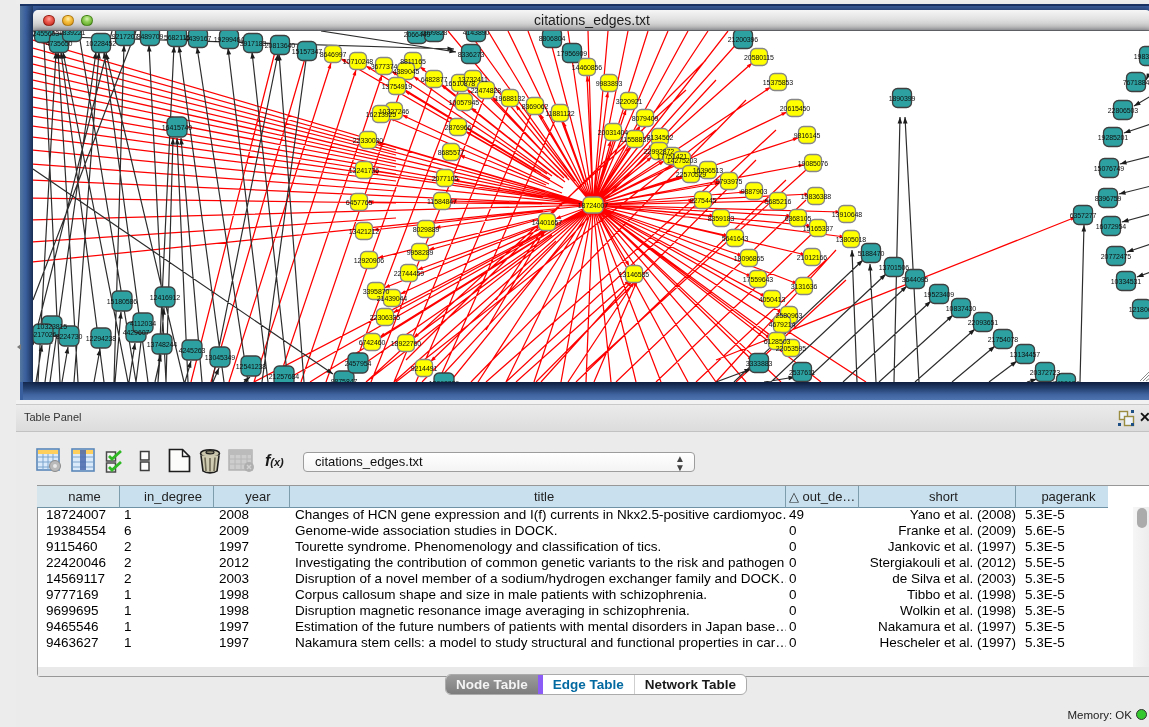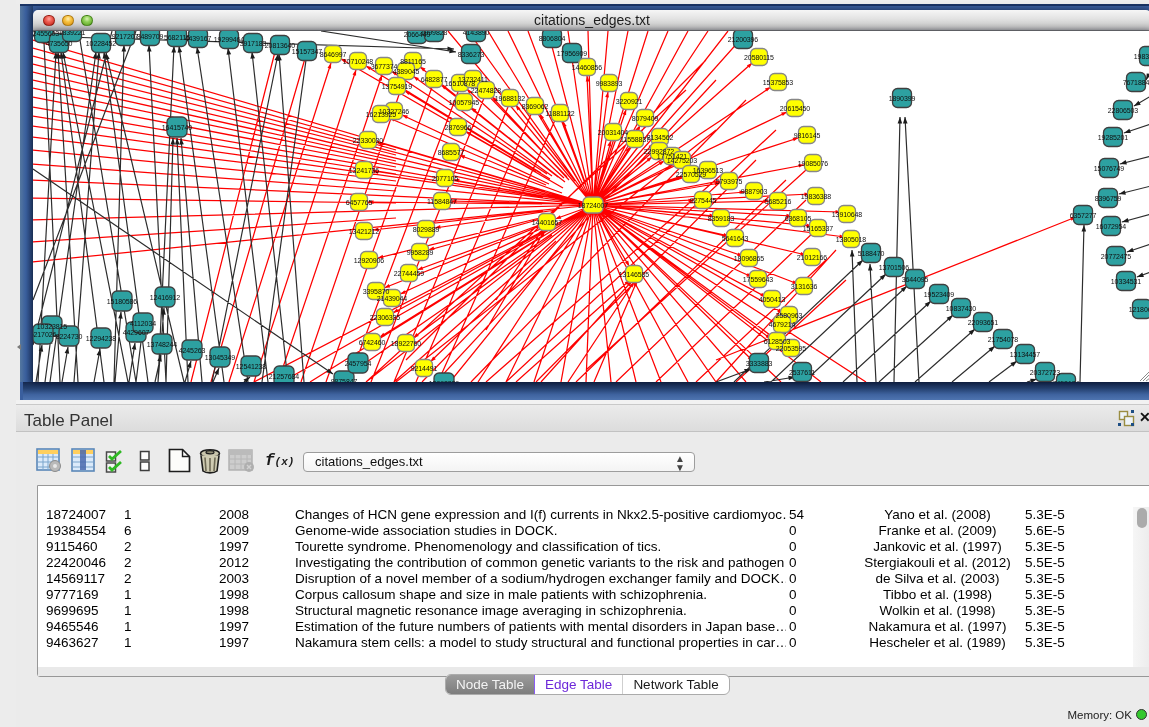--- a/index.html
+++ b/index.html
@@ -23,57 +23,57 @@
 #wtitle{left:0;top:2px;width:1118px;text-align:center;font-size:14px;color:#1e1e1e}
 .tl{width:11.5px;height:11.5px;border-radius:50%;top:4.6px}
 #tlr{left:10.2px;background:radial-gradient(circle at 50% 32%,#ffa49c 0,#ee6156 38%,#d73c30 72%,#ab1d14 100%);border:.5px solid rgba(100,10,0,.55)}
 #tly{left:29.2px;background:radial-gradient(circle at 50% 32%,#ffeeb0 0,#f7c341 40%,#e8a423 75%,#bb820e 100%);border:.5px solid rgba(130,85,0,.55)}
 #tlg{left:48.2px;background:radial-gradient(circle at 50% 32%,#d8f2ae 0,#8fd058 40%,#6eb434 75%,#4a8a1a 100%);border:.5px solid rgba(35,90,0,.55)}
 #canvas{left:17px;top:31px;width:1118px;height:351px;background:#fff;overflow:hidden;box-shadow:0 0 7px rgba(0,5,25,.6)}
 
 
 #belowblue{left:0;top:400px;width:1142px;height:4px;background:#f2f2f2}
 #tpbar{left:0;top:404px;width:1142px;height:28px;background:linear-gradient(180deg,#ebebeb 0,#dcdcdc 100%);border-top:1px solid #c9c9c9;border-bottom:1px solid #c2c2c2}
-#tptitle{left:8px;top:411px;font-size:17px;color:#333}
+#tptitle{left:8px;top:411px;font-size:11px;color:#333}
 #tpx{left:1123px;top:409px;font-size:14px;font-weight:bold;color:#111}
 #panelbg{left:0;top:432px;width:1142px;height:295px;background:#ebebeb}
 #combo{left:287px;top:452px;width:392px;height:20px;background:linear-gradient(180deg,#ffffff 0,#f4f4f4 100%);border:1px solid #9d9d9d;border-radius:4px;font-size:13px;color:#111;line-height:18px;padding-left:11px}
 #combo .updn{position:absolute;right:9px;top:1px;font-size:10px;color:#444;line-height:9px}
-#fx{left:249px;top:452px;font-family:Liberation Mono, monospace;font-style:italic;font-weight:bold;font-size:16px;color:#1a1a1a}
+#fx{left:249px;top:452px;font-family:Liberation Sans, sans-serif;font-style:italic;font-weight:bold;font-size:16px;color:#1a1a1a}
 #fx small{font-size:11px;font-weight:bold}
 
 #tablebox{left:21px;top:485px;width:1115px;height:192px;background:#fff;border:1px solid #979797;border-radius:0 0 3px 3px}
 #thead{left:21px;top:485px;width:1079px;height:22px;display:flex;font-size:13px;color:#222;border-top:1px solid #979797}
 #thead span{text-indent:13px;background:#c9e1ef;border-right:1px solid #7e9dac;border-bottom:1px solid #6f93a4;height:22px;line-height:21px;text-align:center;display:inline-block}
 #thead .h0{width:83px;background:#d6e4ec}
 #thead .h1{width:94px}
 #thead .h2{width:76px}
 #thead .h3{width:496px}
 #thead .h4{width:73px;text-align:left;padding-left:3px;text-indent:0}
 #thead .h5{width:157px}
 #thead .h6{width:92px;border-right:none}
 #tbody{left:22px;top:507px;width:1096px;height:160px;font-size:13.5px;color:#000;overflow:hidden}
 .tr{height:16px;line-height:16px;white-space:nowrap}
 .tr span{display:inline-block;vertical-align:top;overflow:hidden;height:16px}
 .c0{width:82px;padding-left:8px}
 .c1{width:94px;padding-left:4px}
 .c2{width:76px;padding-left:5px}
 .c3{width:496px;padding-left:5px}
 .c4{width:73px;padding-left:3px}
-.c5{width:157px;text-align:center}
+.c5{width:157px;text-align:right}
 .c6{width:93px;padding-left:9px}
 #sbtrack{left:1117px;top:507px;width:17px;height:160px;background:linear-gradient(90deg,#f6f6f6,#ececec)}
 #sbthumb{left:1121px;top:508px;width:10px;height:20px;background:#ababab;border-radius:5px}
 #tbot{left:22px;top:667px;width:1113px;height:9px;background:#e9e9e9}
 
 
 #tabs{left:429px;top:674px;height:21px;display:flex;font-size:13.5px;border:1px solid #ababab;border-radius:6px;overflow:hidden;background:#fff}
-#tabs span{display:inline-block;height:19px;line-height:19px;padding:0 10px;font-weight:normal}
+#tabs span{display:inline-block;height:19px;line-height:19px;padding:0 10px;font-weight:bold}
 #tab1{background:linear-gradient(180deg,#9c9c9c 0,#7d7d7d 100%);color:#f4f4f4}
-#tab2{color:#6d28d9;border-left:1px solid #8b5cf6;border-right:1px solid #cfcfcf}
+#tab2{color:#0369a1;border-left:5px solid #8b5cf6;border-right:1px solid #cfcfcf}
 #tab3{color:#1a1a1a}
 #status{right:33px;top:709px;font-size:11.5px;color:#222;position:absolute}
 #gdot{left:1120px;top:709px;width:11px;height:11px;border-radius:50%;background:#35c82f;border:1.6px solid #333}
 </style></head>
 <body>
 <div id="stage">
 <div class="abs" id="topstrip"></div>
 <div class="abs" id="frame" style="left:4px;top:4px;width:1138px;height:396px"></div>
 <div class="abs" id="framenavy"></div>
 <div class="abs" id="frameleft"></div>
@@ -573,30 +573,39 @@
   <rect x="1" y="2" width="23" height="5" fill="#ababab"></rect>
   <path d="M1 11h23M1 16h23M7 7v15M13 7v15M19 7v15" stroke="#a6a6a6" stroke-width="1"></path>
   <circle cx="21" cy="19" r="5" fill="#9c9c9c"></circle>
   <path d="M19 17l4 4M23 17l-4 4" stroke="#c9c9c9" stroke-width="1.4"></path>
  </g>
 </svg>
 <div class="abs" id="fx">f<small>(x)</small></div>
 <div class="abs" id="combo">citations_edges.txt<span class="updn">▲<br>▼</span></div>
 
 <div class="abs" id="tablebox"></div>
+<div class="abs" id="thead">
+      <span class="h0">name</span>
+      <span class="h1">in_degree</span>
+      <span class="h2">year</span>
+      <span class="h3">title</span>
+      <span class="h4">△ out_de…</span>
+      <span class="h5">short</span>
+      <span class="h6">pagerank</span>
+    </div>
 <div class="abs" id="tbody">
-<div class="tr"><span class="c0">18724007</span><span class="c1">1</span><span class="c2">2008</span><span class="c3">Changes of HCN gene expression and I(f) currents in Nkx2.5-positive cardiomyoc…</span><span class="c4">54</span><span class="c5">Yano et al. (2008)</span><span class="c6">5.3E-5</span></div>
+<div class="tr"><span class="c0">18724007</span><span class="c1">1</span><span class="c2">2008</span><span class="c3">Changes of HCN gene expression and I(f) currents in Nkx2.5-positive cardiomyoc…</span><span class="c4">49</span><span class="c5">Yano et al. (2008)</span><span class="c6">5.3E-5</span></div>
 <div class="tr"><span class="c0">19384554</span><span class="c1">6</span><span class="c2">2009</span><span class="c3">Genome-wide association studies in DOCK.</span><span class="c4">0</span><span class="c5">Franke et al. (2009)</span><span class="c6">5.6E-5</span></div>
 <div class="tr"><span class="c0">9115460</span><span class="c1">2</span><span class="c2">1997</span><span class="c3">Tourette syndrome. Phenomenology and classification of tics.</span><span class="c4">0</span><span class="c5">Jankovic et al. (1997)</span><span class="c6">5.3E-5</span></div>
 <div class="tr"><span class="c0">22420046</span><span class="c1">2</span><span class="c2">2012</span><span class="c3">Investigating the contribution of common genetic variants to the risk and pathogen…</span><span class="c4">0</span><span class="c5">Stergiakouli et al. (2012)</span><span class="c6">5.5E-5</span></div>
 <div class="tr"><span class="c0">14569117</span><span class="c1">2</span><span class="c2">2003</span><span class="c3">Disruption of a novel member of a sodium/hydrogen exchanger family and DOCK…</span><span class="c4">0</span><span class="c5">de Silva et al. (2003)</span><span class="c6">5.3E-5</span></div>
 <div class="tr"><span class="c0">9777169</span><span class="c1">1</span><span class="c2">1998</span><span class="c3">Corpus callosum shape and size in male patients with schizophrenia.</span><span class="c4">0</span><span class="c5">Tibbo et al. (1998)</span><span class="c6">5.3E-5</span></div>
-<div class="tr"><span class="c0">9699695</span><span class="c1">1</span><span class="c2">1998</span><span class="c3">Structural magnetic resonance image averaging in schizophrenia.</span><span class="c4">0</span><span class="c5">Wolkin et al. (1998)</span><span class="c6">5.3E-5</span></div>
+<div class="tr"><span class="c0">9699695</span><span class="c1">1</span><span class="c2">1998</span><span class="c3">Disruption magnetic resonance image averaging in schizophrenia.</span><span class="c4">0</span><span class="c5">Wolkin et al. (1998)</span><span class="c6">5.3E-5</span></div>
 <div class="tr"><span class="c0">9465546</span><span class="c1">1</span><span class="c2">1997</span><span class="c3">Estimation of the future numbers of patients with mental disorders in Japan base…</span><span class="c4">0</span><span class="c5">Nakamura et al. (1997)</span><span class="c6">5.3E-5</span></div>
-<div class="tr"><span class="c0">9463627</span><span class="c1">1</span><span class="c2">1997</span><span class="c3">Nakamura stem cells: a model to study structural and functional properties in car…</span><span class="c4">0</span><span class="c5">Hescheler et al. (1989)</span><span class="c6">5.3E-5</span></div>
+<div class="tr"><span class="c0">9463627</span><span class="c1">1</span><span class="c2">1997</span><span class="c3">Nakamura stem cells: a model to study structural and functional properties in car…</span><span class="c4">0</span><span class="c5">Hescheler et al. (1997)</span><span class="c6">5.3E-5</span></div>
 </div>
 <div class="abs" id="sbtrack"></div>
 <div class="abs" id="sbthumb"></div>
 <div class="abs" id="tbot"></div>
 
 <div class="abs" id="tabs">
       <span id="tab1">Node Table</span>
       <span id="tab2">Edge Table</span>
       <span id="tab3">Network Table</span>
     </div>

